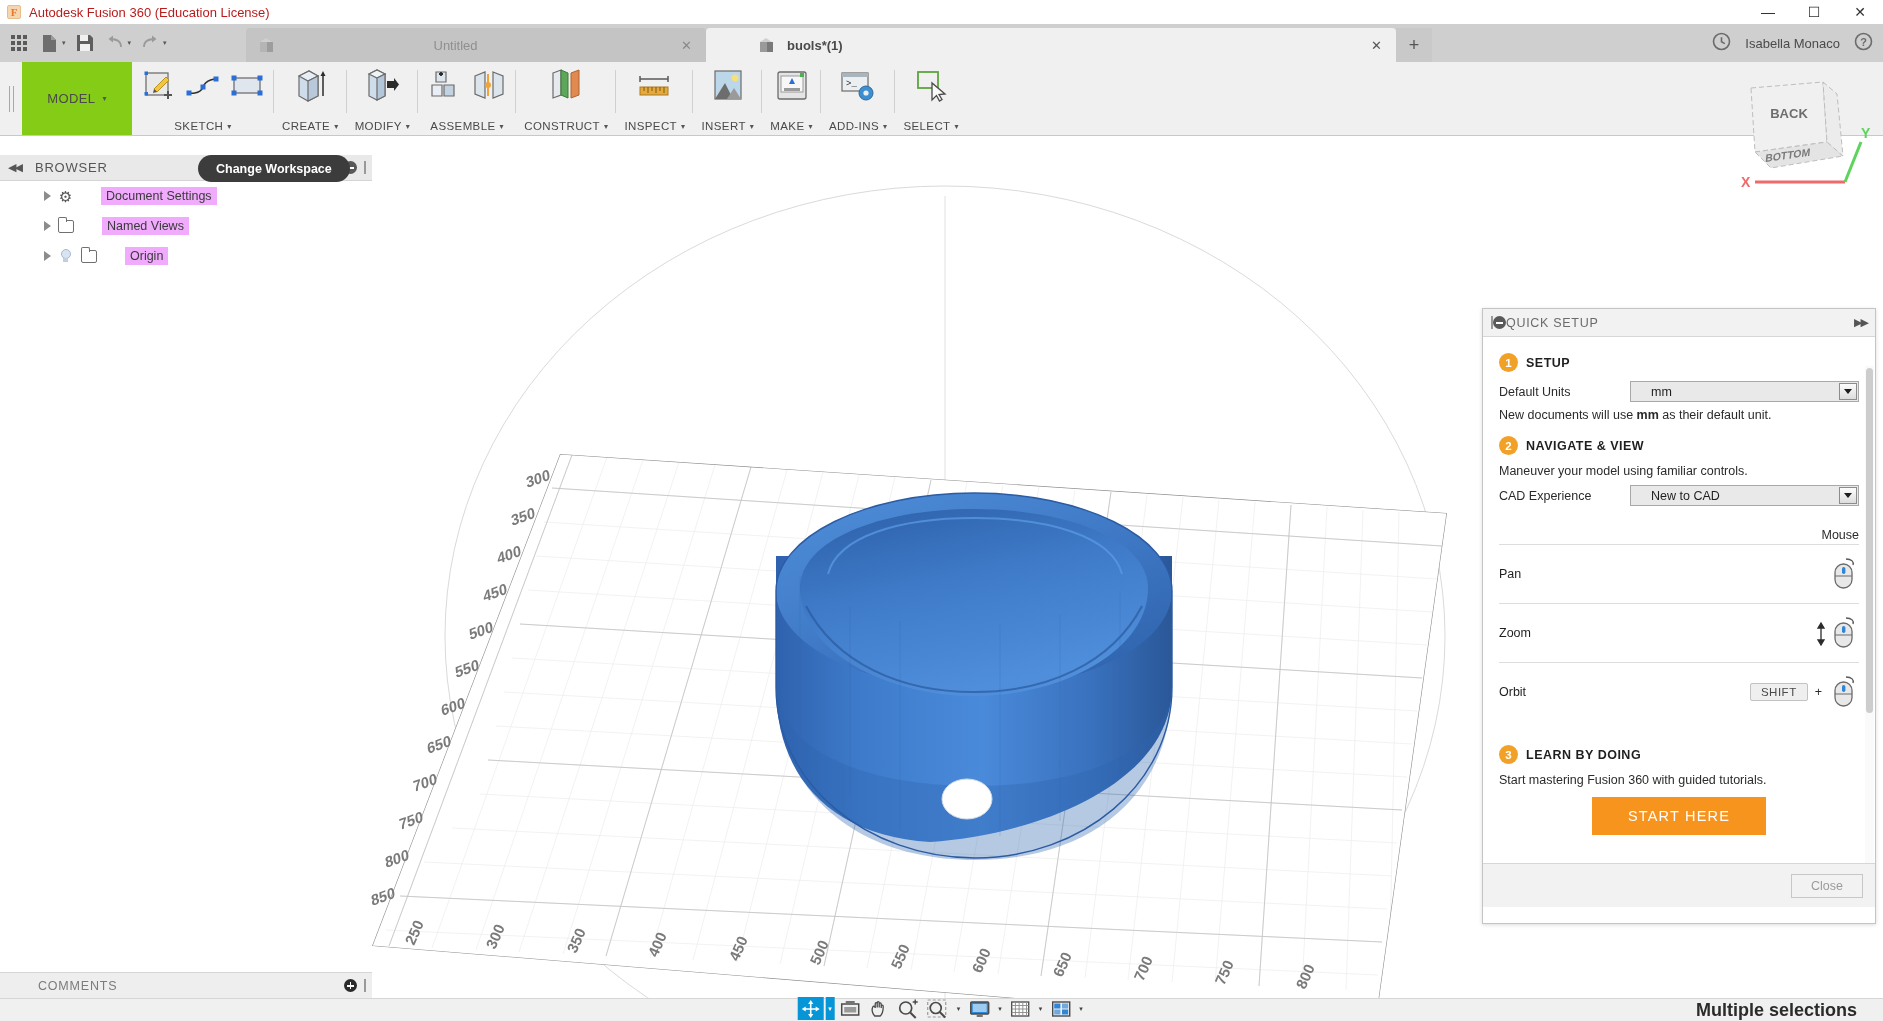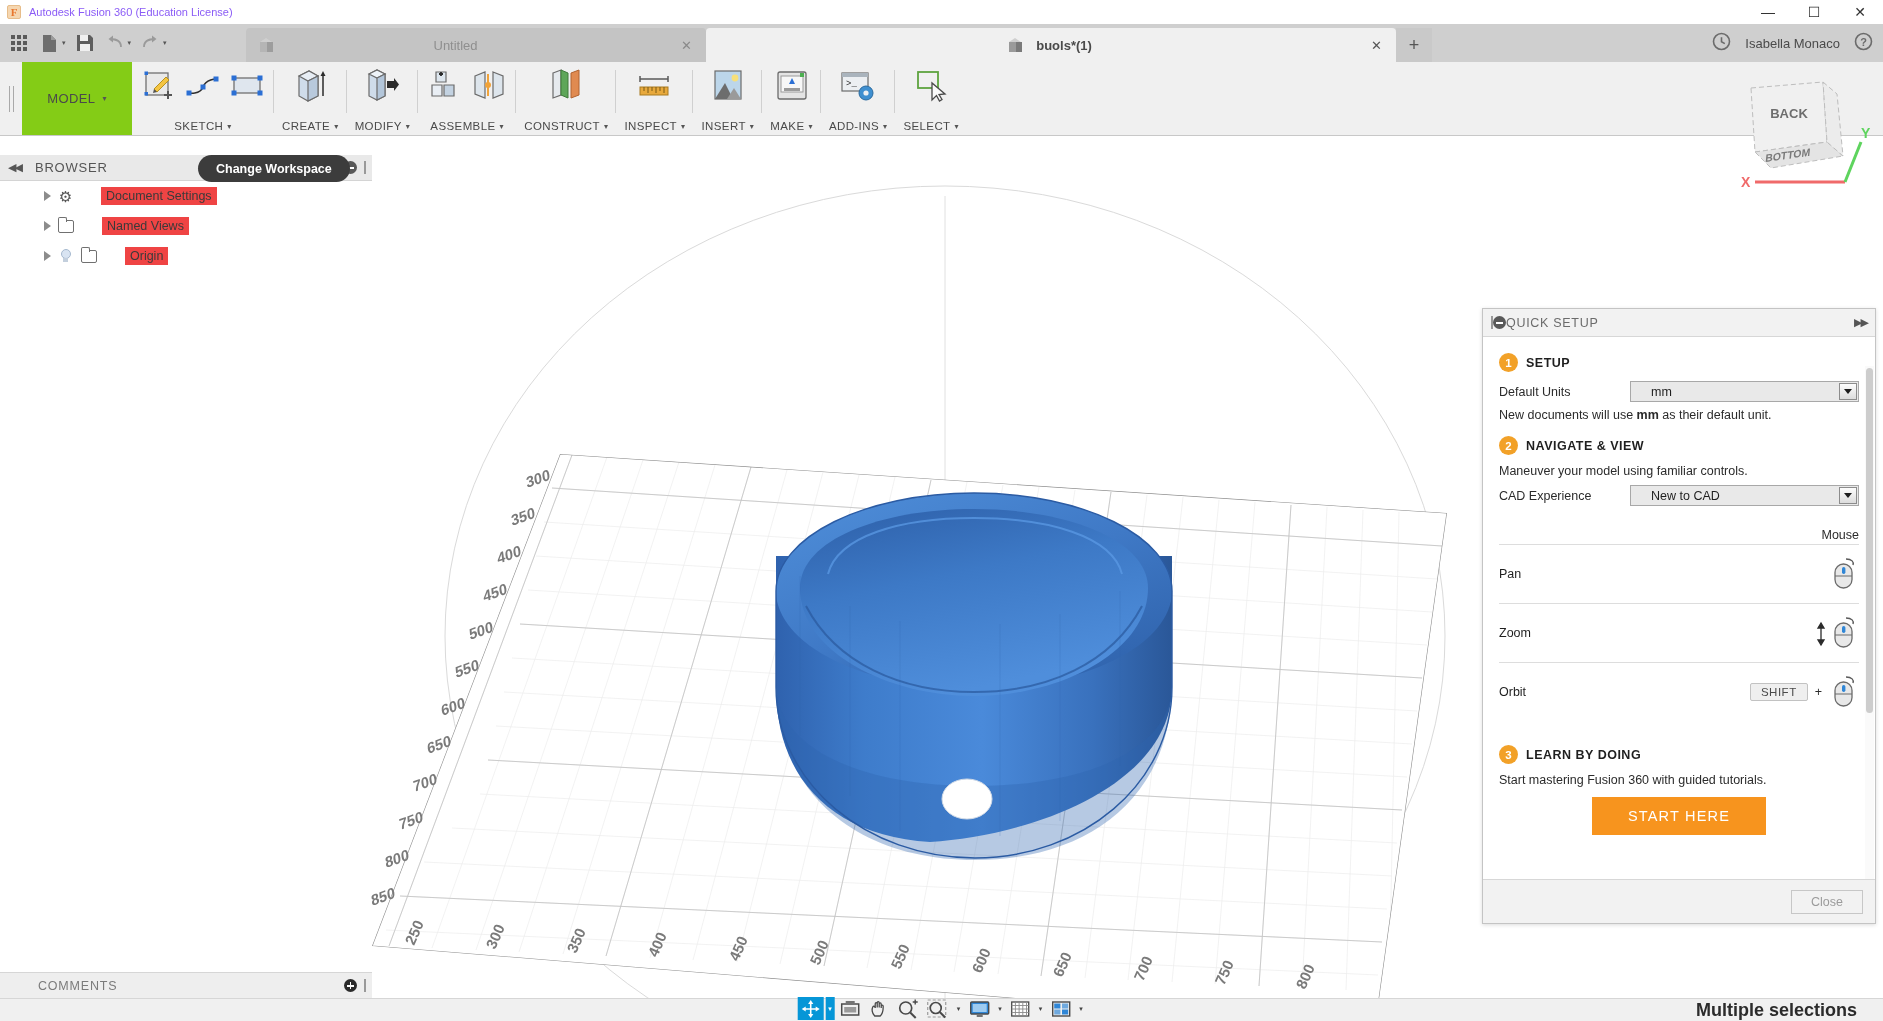--- a/index.html
+++ b/index.html
@@ -15,21 +15,21 @@
   #titlebar {
     position:absolute; left:0; top:0; width:1883px; height:24px;
     background:#ffffff; display:flex; align-items:center;
   }
   #title-icon {
     width:14px; height:14px; margin-left:7px; margin-right:8px;
     background:#f5d6b0; border:1px solid #e7bd8a; border-radius:2px;
     color:#e8762d; font-size:11px; font-weight:bold; line-height:13px;
     text-align:center; font-family:"Liberation Serif", serif;
   }
-  #title-text { font-size:11px; color:#8b5cf6; }
+  #title-text { font-size:13px; color:#b91c1c; }
   #win-btns { margin-left:auto; display:flex; height:24px; }
   .win-btn {
     width:46px; height:24px; display:flex; align-items:center;
     justify-content:center; font-size:14px; color:#333; cursor:default;
   }
 
   
   #tabstrip {
     position:absolute; left:0; top:24px; width:1883px; height:38px;
     background:#cfcfcf; display:flex; align-items:flex-end;
@@ -151,21 +151,21 @@
   .bulb.dim .s { background:#c3cfdd; }
   .folder { width:16px; height:13px; border:1.5px solid #707070;
      border-radius:2px; position:relative; background:#fff; }
   .folder::before { content:""; position:absolute; left:-1.5px; top:-4px;
      width:7px; height:4px; border:1.5px solid #707070; border-bottom:none;
      border-top-left-radius:2px; border-top-right-radius:2px; background:#fff; }
   .gear { width:15px; height:15px; color:#555; font-size:15px; line-height:15px;
      text-align:center; }
   .node-label { margin-left:7px; padding:2px 5px; }
   .node-label.sel { background:#949494; color:#fff; }
-  .node-label.hov { background:#ef4444;margin-left:28px; }
+  .node-label.hov { background:#f0abfc;margin-left:28px; }
   .radio-dot { width:14px; height:14px; border-radius:50%;
      border:1.6px solid #4a4a4a; margin-left:8px; position:relative; }
   .radio-dot::after { content:""; position:absolute; left:3.1px; top:3.1px;
      width:5.6px; height:5.6px; border-radius:50%; background:#4a4a4a; }
   .hatched { background:repeating-linear-gradient(-55deg,#9a9a9a 0 1.2px,
      transparent 1.2px 5px); }
 
   
   #tooltip {
     position:absolute; left:198px; top:155px; height:27px;
@@ -215,21 +215,21 @@
   .mouse-row { display:flex; align-items:center; height:59px;
      border-top:1px solid #dddddd; }
   .mouse-row:first-of-type { border-top:none; }
   .mouse-row .mlabel { font-size:12.5px; color:#1f1f1f; }
   .mouse-row .mright { margin-left:auto; display:flex; align-items:center; gap:7px; }
   .shift-key { background:#efefef; border:1px solid #c2c2c2; border-radius:2px;
      padding:2px 10px; font-size:11.5px; color:#4a4a4a; letter-spacing:.5px; }
   #start-here { display:block; margin:10px auto 0 auto; width:174px; height:38px;
      background:#f7941e; color:#fff; border:none; font-size:14.5px;
      letter-spacing:1.2px; font-family:"Liberation Sans", sans-serif; }
-  #qs-footer { position:absolute; left:0; bottom:0; width:100%; height:44px;
+  #qs-footer { position:absolute; left:0; bottom:16px; width:100%; height:44px;
      background:#f2f2f2; border-top:1px solid #d7d7d7; display:flex;
      align-items:center; justify-content:flex-end; padding-right:12px; }
   #close-btn { width:72px; height:24px; background:#f2f2f2; border:1px solid #c7c7c7;
      color:#9b9b9b; font-size:12.5px; font-family:"Liberation Sans", sans-serif; }
   #qs-scroll { position:absolute; right:1px; top:29px; width:9px; height:540px;
      background:#fafafa; }
   #qs-scroll .thumb { position:absolute; left:1px; top:2px; width:7px; height:345px;
      background:#cdcdcd; border-radius:4px; }
 
   
@@ -287,21 +287,21 @@
     <span class="cube">
       <span class="top"></span>
         <span class="lf"></span>
         <span class="rt"></span>
     </span>
     <span style="flex:1;text-align:center;margin-left:-20px">Untitled</span>
     <span class="tab-close">✕</span>
   </div>
 
   <div class="doc-tab active" style="width:690px">
-    <span style="flex:1;text-align:center;display:flex;align-items:center;justify-content:center;margin-left:40px">
+    <span style="flex:1;text-align:center;display:flex;align-items:center;margin-left:40px">
       <span class="cube">
         <span class="top"></span>
           <span class="lf"></span>
           <span class="rt"></span>
       </span>
       <span style="margin-left:7px;font-weight:bold;color:#4a4a4a">buols*(1)</span>
     </span>
     <span class="tab-close">✕</span>
   </div>
 

